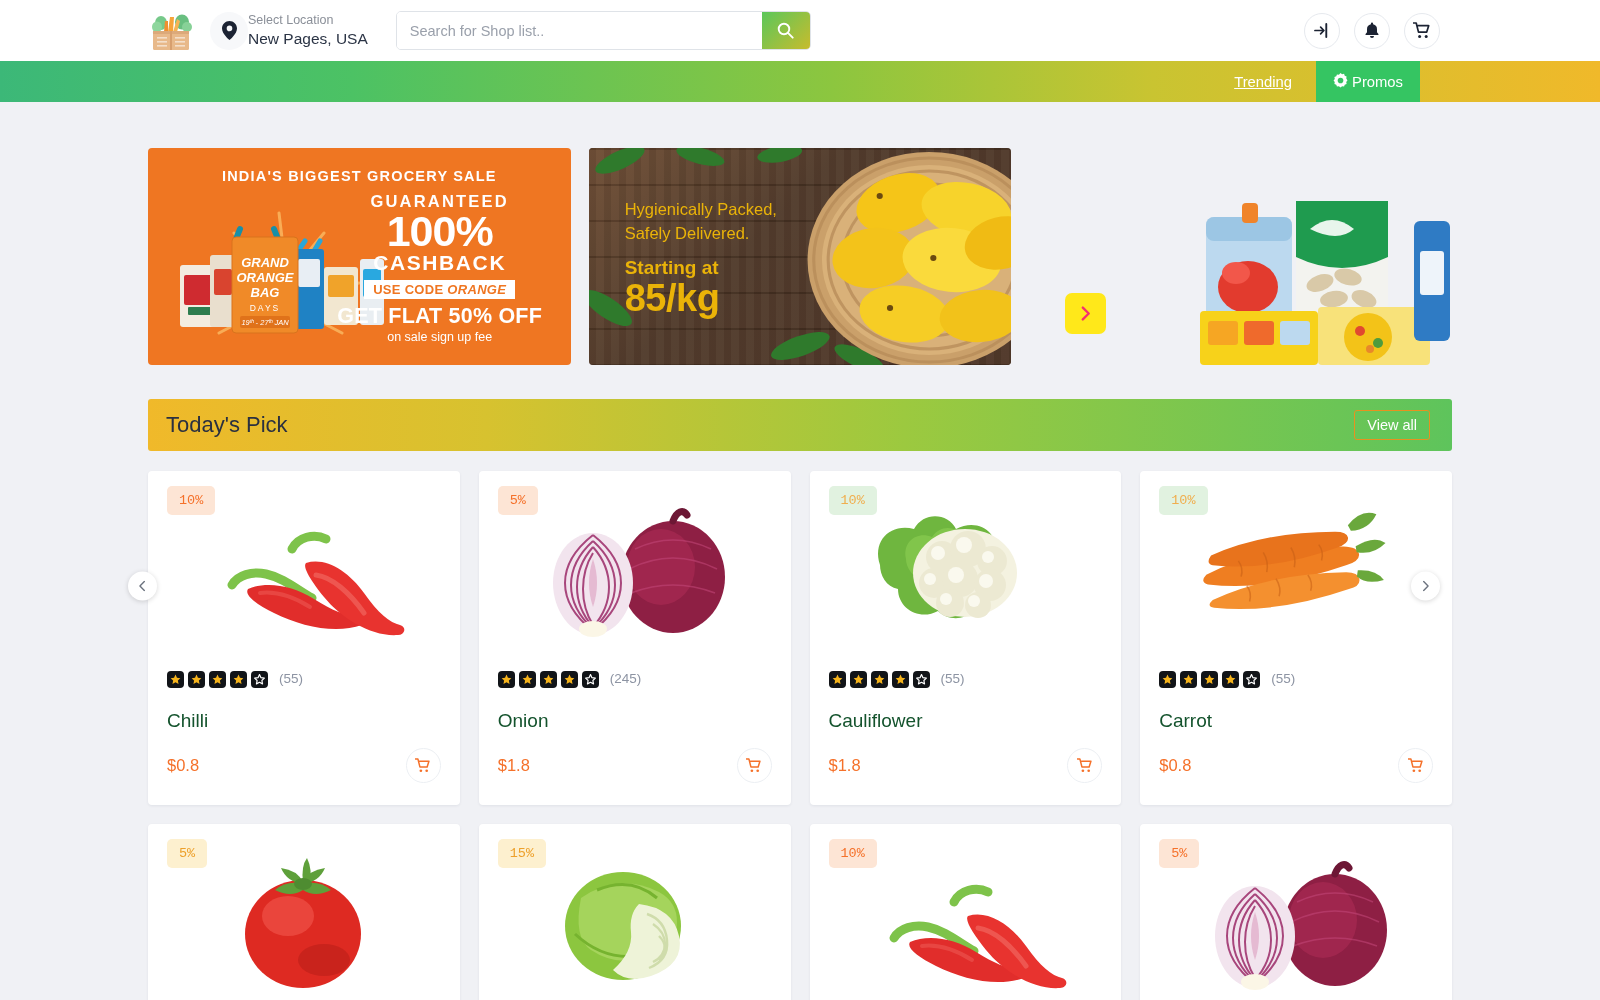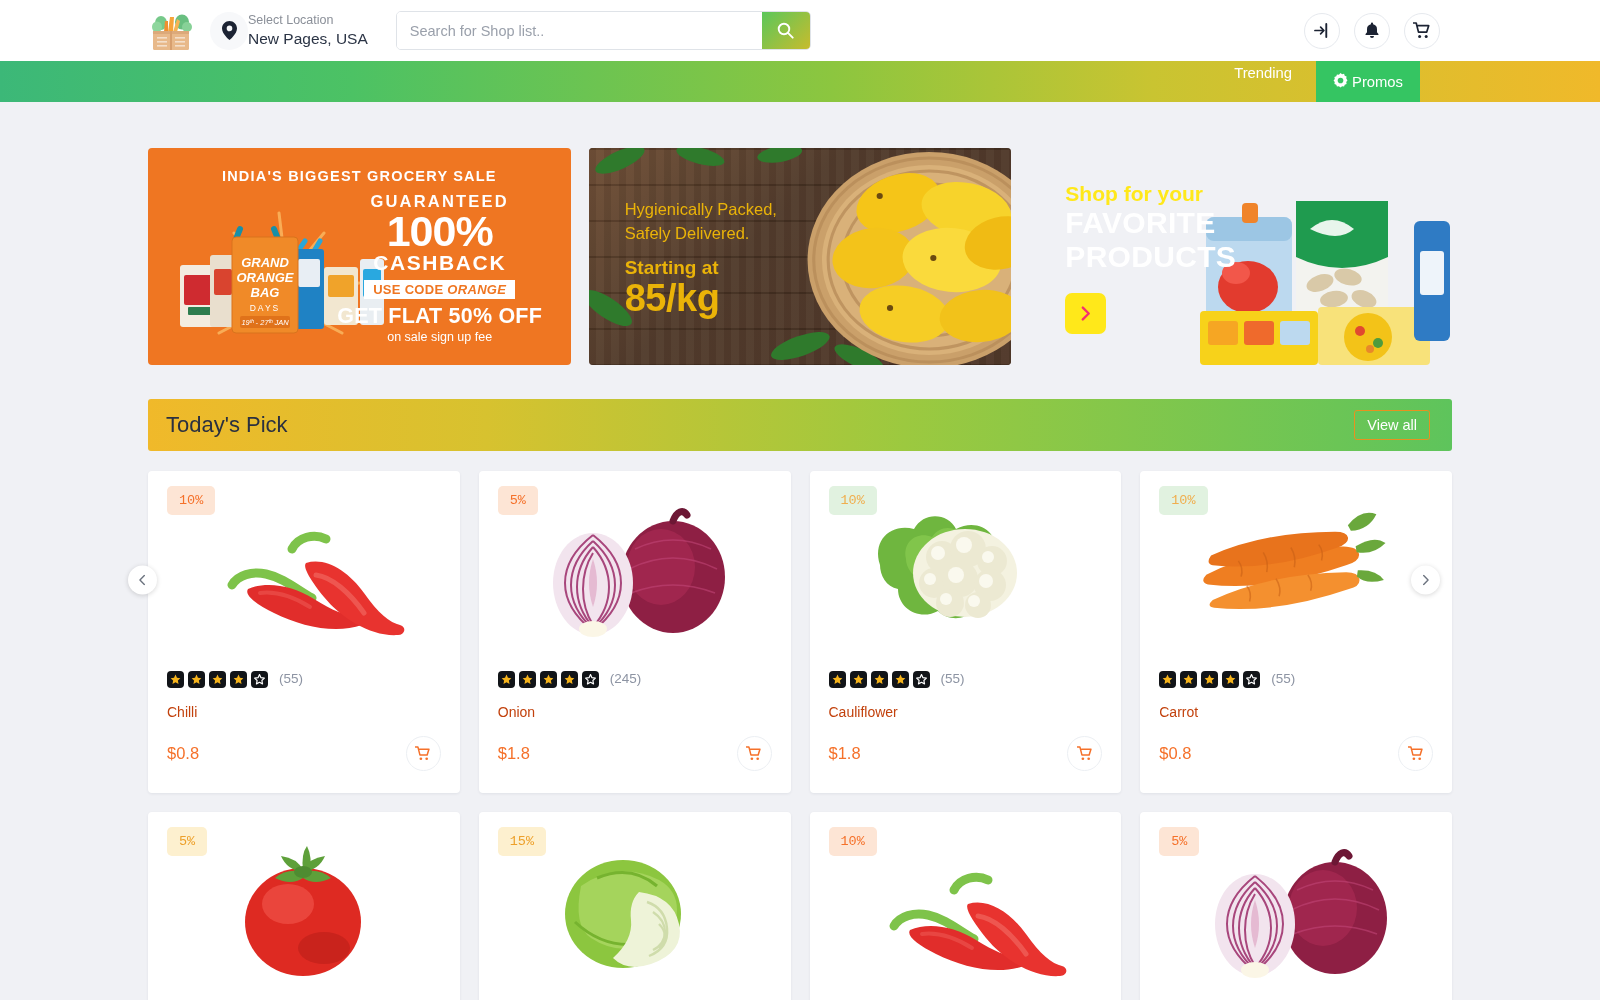--- a/index.html
+++ b/index.html
@@ -61,21 +61,21 @@
   .nav-item {
     display: flex; align-items: center; gap: 6px; padding: 0 18px;
     color: #ffffff; font-size: 14.8px; cursor: pointer; white-space: nowrap;
   }
   .caret {
     width: 0; height: 0; border-left: 4.5px solid transparent;
     border-right: 4.5px solid transparent; border-top: 5px solid #fff;
     margin-top: 3px;
   }
   .nav-right { margin-left: auto; display: flex; align-items: stretch; padding-right: 180px; }
-  .nav-trending { display: flex; align-items: flex-start; padding: 4px 24px; color: #fff; font-size: 14.8px; cursor: pointer; }
+  .nav-trending { display: flex; align-items: flex-end; padding: 12px 24px; color: #fff; font-size: 14.8px; cursor: pointer; text-decoration: underline; }
   .nav-promos {
     display: flex; align-items: center; gap: 4px; padding: 0 17px;
     background: #35c562; color: #fff; font-size: 14.8px; cursor: pointer;
   }
 
   
   .content { padding: 0 148px; position: relative; }
   .banners { display: flex; gap: 18px; margin-top: 46px; }
   .banner {
     height: 217px; border-radius: 4px; overflow: hidden; position: relative;
@@ -163,21 +163,21 @@
   .badge-green { background: #e1f2e0; color: #f0ae4e; }
   .badge-yellow { background: #fdf0cf; color: #eda02a; }
   .prod-img { width: 215px; height: 165px; }
   .card-body { padding: 0 19px 22px 19px; }
   .stars { display: flex; align-items: flex-start; gap: 4px; }
   .star-dot {
     width: 17px; height: 17px; border-radius: 4px; background: #111418;
     display: flex; align-items: center; justify-content: center;
   }
   .rating-count { font-size: 13.5px; color: #8d94a3; margin-left: 7px; }
-  .prod-name { font-size: 14px; color: #c2410c; margin-top: 16px; }
+  .prod-name { font-size: 19px; color: #14532d; margin-top: 22px; }
   .price-row { display: flex; align-items: center; margin-top: 16px; }
   .price { font-size: 16.5px; color: #f5712a; }
   .cart-btn {
     margin-left: auto; width: 35px; height: 35px; border-radius: 50%;
     border: 1px solid #eceff3; background: #fff; display: flex;
     align-items: center; justify-content: center; cursor: pointer;
   }
 </style>
 </head>
 <body>
@@ -402,25 +402,20 @@
             <circle cx="176" cy="142" r="24" fill="#f3c318"></circle>
             <circle cx="168" cy="136" r="5" fill="#e1492f"></circle>
             <circle cx="186" cy="148" r="5" fill="#4f9b3d"></circle>
             <circle cx="178" cy="154" r="4" fill="#e8882a"></circle>
           </g>
           <g>
             <rect x="222" y="26" width="36" height="120" rx="6" fill="#2f7bc4"></rect>
             <rect x="228" y="56" width="24" height="44" rx="3" fill="#eef4fa"></rect>
           </g>
         </svg>
-        <div class="b3-text">
-          <div class="b3-l1">Shop for your</div>
-          <div class="b3-l2">FAVORITE</div>
-          <div class="b3-l2">PRODUCTS</div>
-        </div>
         <div class="b3-btn">
           <svg width="15" height="15" viewBox="0 0 14 14">
             <path d="M4.5 1.5L10 7l-5.5 5.5" fill="none" stroke="#f5316f" stroke-width="2.2" stroke-linecap="round" stroke-linejoin="round"></path>
           </svg>
         </div>
       </div>
     </div>
 
     <div class="section-head">
       <div class="section-title">Today's Pick</div>

